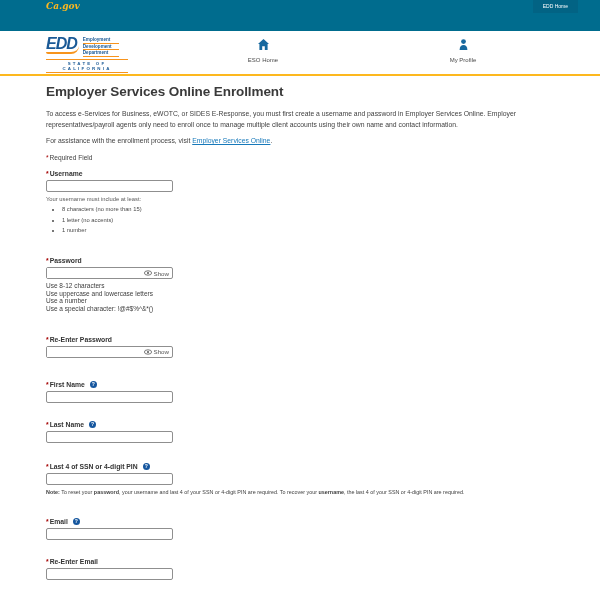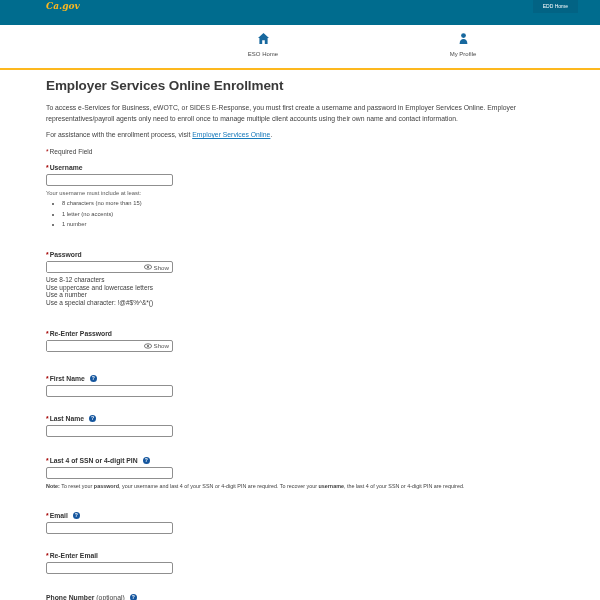--- a/index.html
+++ b/index.html
@@ -6,21 +6,21 @@
   html, body { width: 600px; height: 600px; overflow: hidden; }
   body {
     font-family: "Liberation Sans", sans-serif;
     background: #ffffff;
     color: #3f3f3f;
     position: relative;
   }
 
   
   .topbar {
-    height: 25px;
+    height: 31px;
     background: #006c8e;
     position: relative;
   }
   .ca-brand {
     position: absolute;
     left: 46px; top: 1px;
     font-family: "DejaVu Serif", serif;
     font-style: italic;
     font-weight: bold;
     font-size: 9px;
@@ -227,20 +227,31 @@
 </head>
 <body>
 
 <div class="topbar">
   <span class="ca-brand">Ca.gov</span>
   <button class="topbar-link">EDD Home</button>
 </div>
 
 <header class="site-header">
 
+  <div class="edd-logo">
+    <div class="edd-row">
+      <span class="edd-word">EDD</span>
+      <div class="edd-dept">
+        <span>Employment</span>
+        <span>Development</span>
+        <span>Department</span>
+      </div>
+    </div>
+    <div class="edd-state">State of California</div>
+  </div>
 
   <div class="nav-item nav-eso">
     <span class="nav-icon">
       <svg width="13" height="13" viewBox="0 0 13 13">
         <path d="M6.5 1 L12 6 L10.6 6 L10.6 12 L7.8 12 L7.8 8.2 L5.2 8.2 L5.2 12 L2.4 12 L2.4 6 L1 6 Z" fill="#17689e"></path>
       </svg>
     </span>
     <span class="nav-label">ESO Home</span>
   </div>
 

